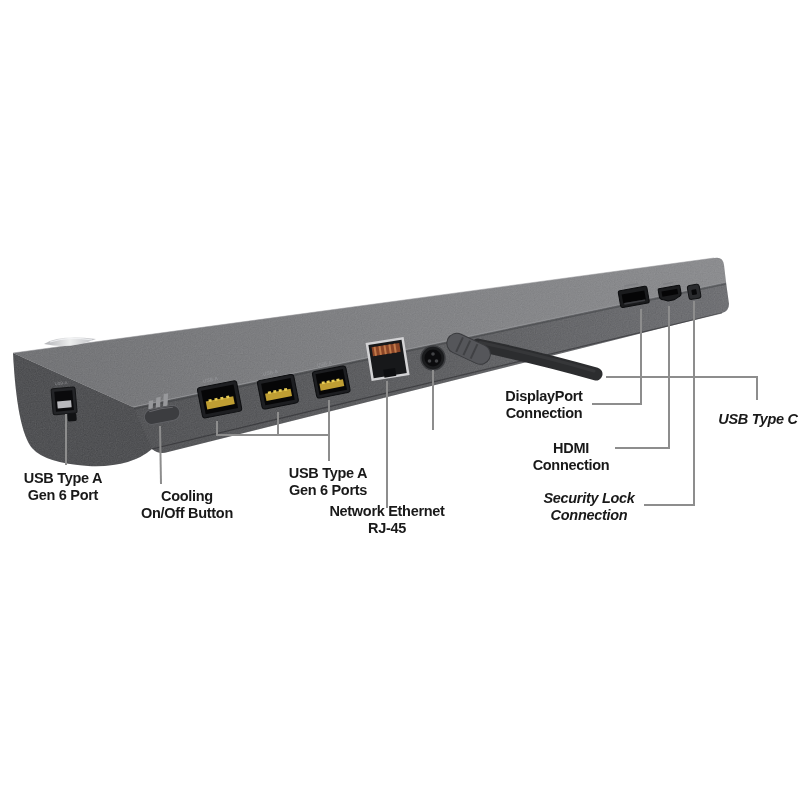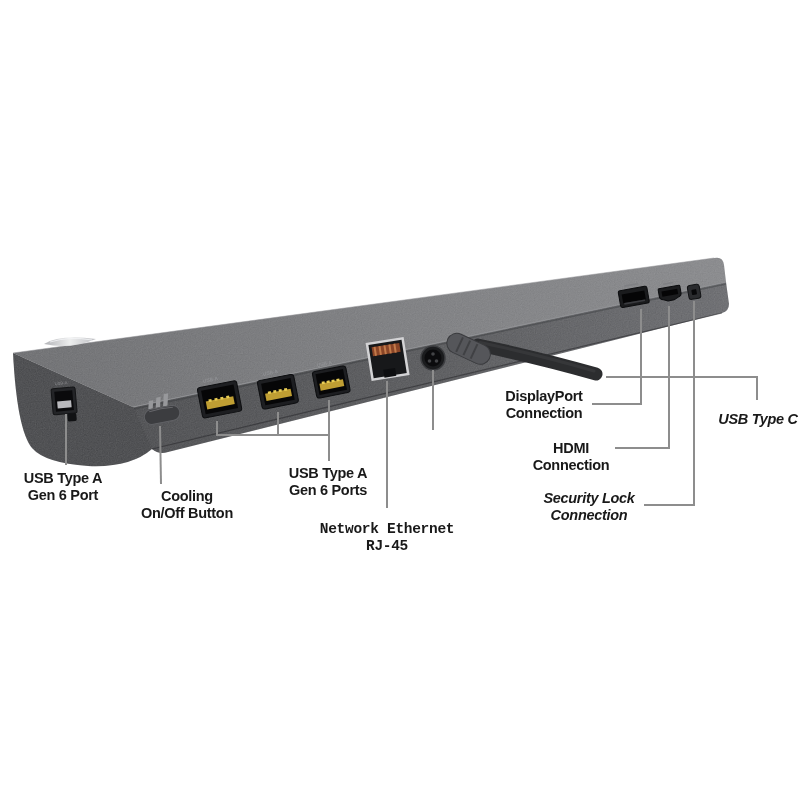--- a/index.html
+++ b/index.html
@@ -5,21 +5,21 @@
   html,body{margin:0;padding:0;background:#fff;}
   #stage{position:relative;width:800px;height:800px;background:#ffffff;overflow:hidden;
          font-family:"Liberation Sans",sans-serif;}
   #dock-svg{position:absolute;left:0;top:0;}
   .callout-label{position:absolute;transform:translateX(-50%);text-align:center;
      font-size:14.5px;font-weight:700;line-height:17px;letter-spacing:-0.3px;
      color:#191919;white-space:nowrap;}
   .lbl-gen1   {left:63px;  top:470px;}
   .lbl-cooling{left:163px; top:488px;margin-left:24px;}
   .lbl-gen2   {left:328px; top:465px;}
-  .lbl-eth    {left:387px; top:521px;font-family:Liberation Mono, monospace;}
+  .lbl-eth    {left:387px; top:503px;}
   .lbl-power  {left:454px; top:434px;}
   .lbl-dp     {left:544px; top:388px;}
   .lbl-hdmi   {left:571px; top:433px;margin-top:7px;}
   .lbl-usbc   {left:758px; top:411px;font-style:italic;}
   .lbl-sec    {left:589px; top:490px;font-style:italic;}
 </style>
 </head>
 <body>
 
 <div id="stage">

